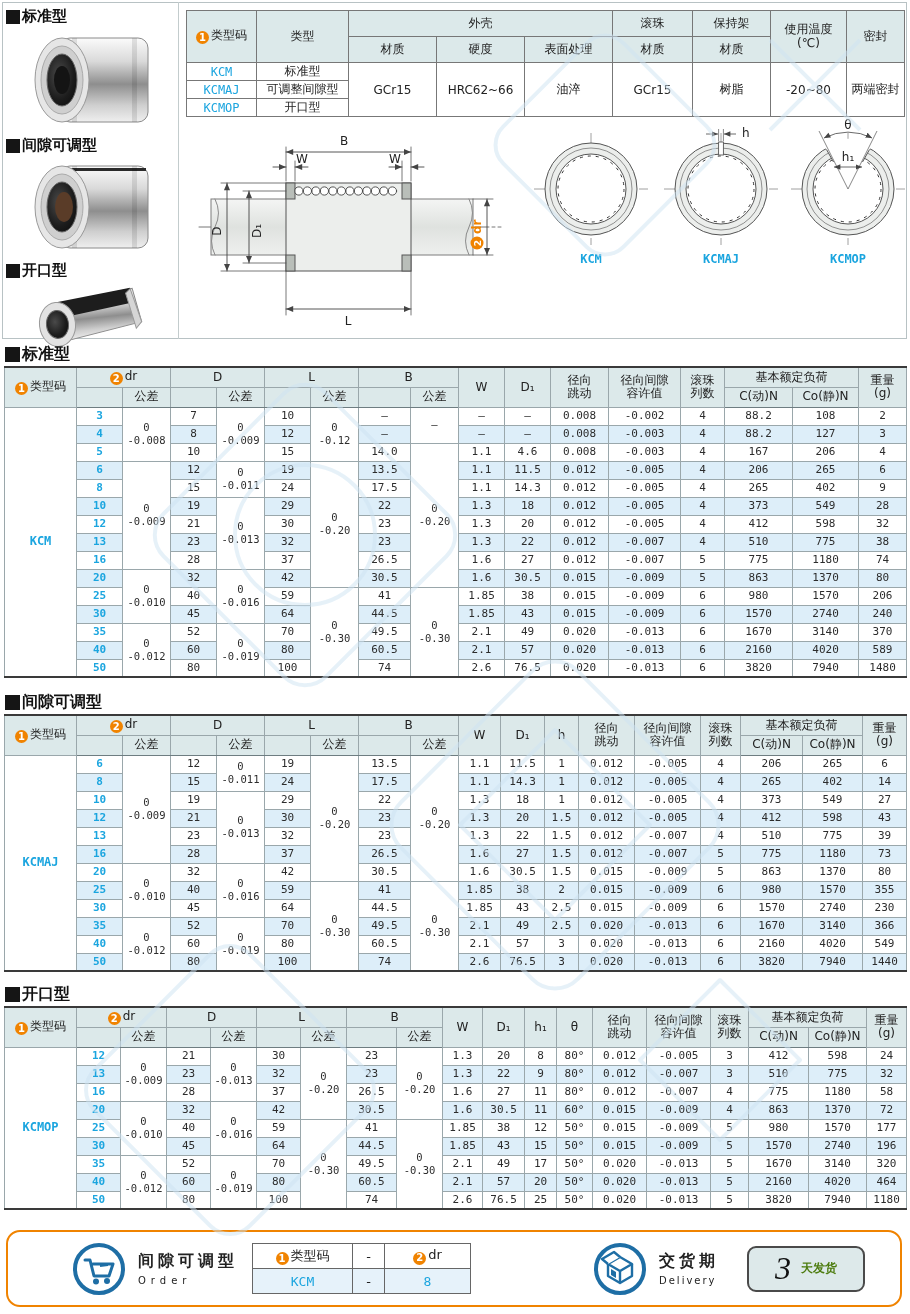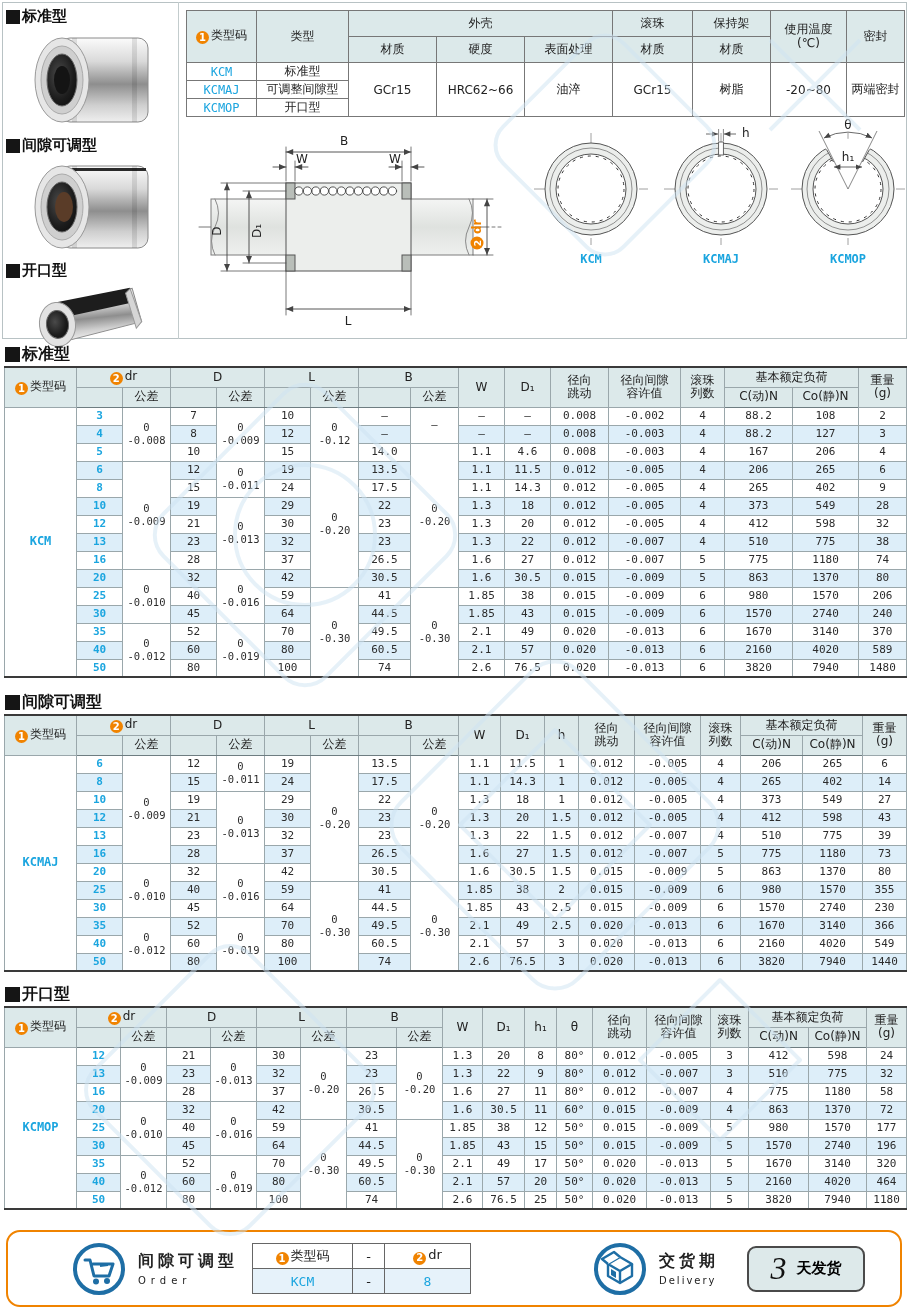--- a/index.html
+++ b/index.html
@@ -54,21 +54,21 @@
   .grp-title { margin:0 14px 0 10px; }
   .grp-title .cn { font-size:16px; font-weight:bold; letter-spacing:4px; color:#222; }
   .grp-title .en { font-size:10px; letter-spacing:5px; color:#222; margin-top:3px; }
   table.order { border-collapse:collapse; }
   table.order th, table.order td { border:1.5px solid #666; text-align:center; font-weight:normal; }
   table.order th { height:25px; font-size:13px; background:#fff; padding:0 8px; }
   table.order td { height:25px; font-size:13px; background:#e6f2fa; }
   .days-box { width:118px; height:46px; border:2px solid #4a4a4a; border-radius:9px; background:#dde9ea;
               display:flex; align-items:center; justify-content:center; margin-left:14px; }
   .days-num { font-family:"Liberation Serif","DejaVu Serif",serif; font-style:italic; font-size:32px; color:#111; margin-right:10px; }
-  .days-unit { font-size:15px; font-weight:bold; color:#000000; }
+  .days-unit { font-size:12px; font-weight:bold; color:#4d7c0f; }
 
   .wm { position:absolute; inset:0; pointer-events:none; z-index:6; opacity:.5; }
 </style>
 </head>
 <body>
 
 <div class="page">
 
   <div class="topbox"></div>
 

